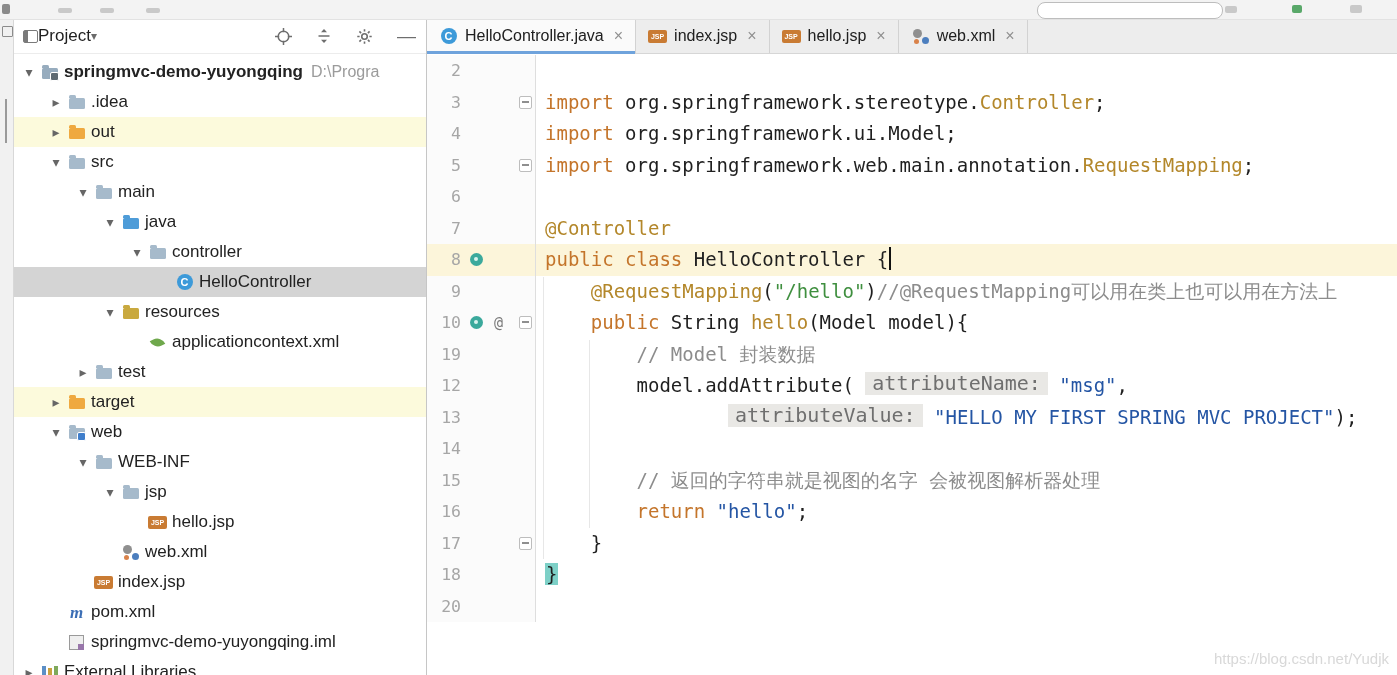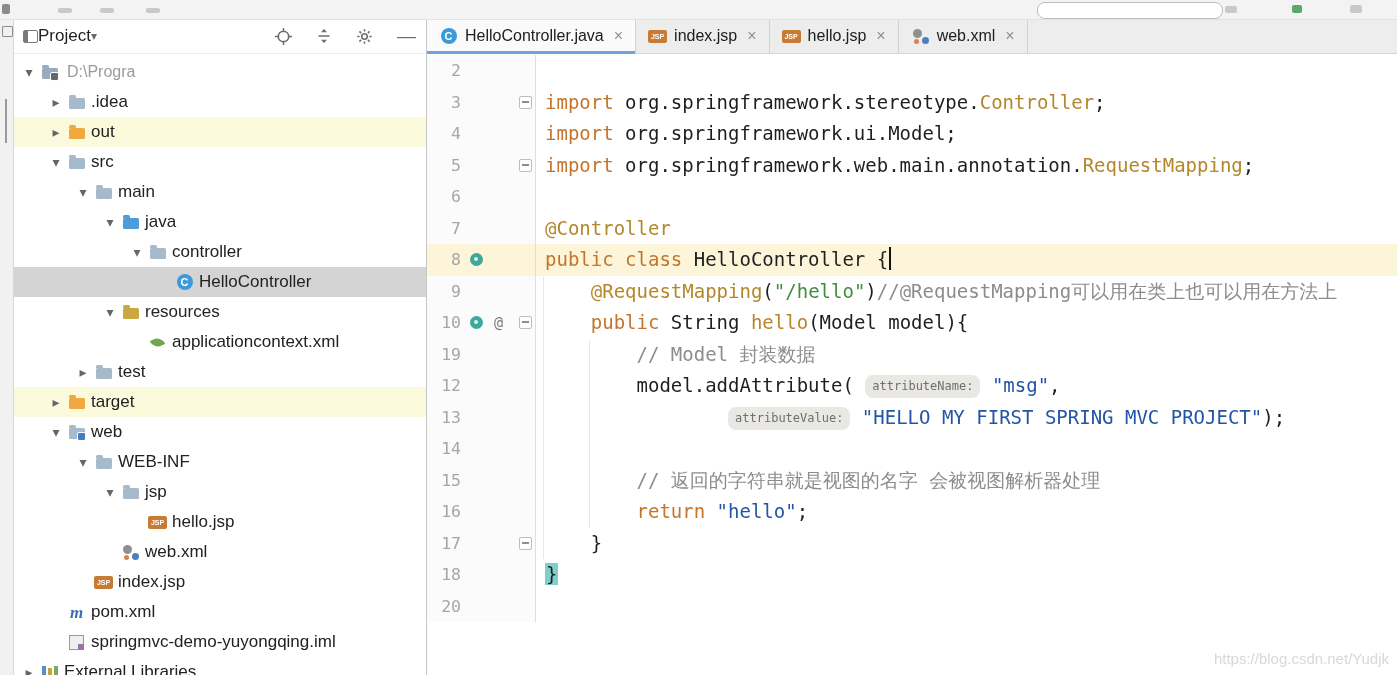--- a/index.html
+++ b/index.html
@@ -90,22 +90,22 @@
   .code{white-space:pre;padding-left:9px;color:var(--plain);line-height:31.5px}
   .cl.crow,.cl.crow .gut{background:var(--caret-row)}
   .tk-k{color:var(--keyword)}
   .tk-a{color:var(--annotation)}
   .tk-p{color:var(--plain)}
   .tk-s{color:var(--string)}
   .tk-g{color:var(--string-path)}
   .tk-c{color:var(--comment);}
   .tk-m{color:var(--method)}
   .bh{background:var(--brace-match);padding:0 1px}
-  .chip{display:inline-block;background:#E9E8E5;color:#6F6F6F;border-radius:8px;padding:0 7px;
-        font-size:12px;line-height:23px;vertical-align:2px}
+  .chip{display:inline-block;background:#E9E8E5;color:#6F6F6F;border-radius:0;padding:0 7px;
+        font-size:20px;line-height:23px;vertical-align:2px}
   .caret{display:inline-block;width:2px;height:23px;background:#111;vertical-align:-4px;margin-left:1px}
   .guide{position:absolute;width:1px;background:#E7E7E7}
   .watermark{position:absolute;right:8px;bottom:8px;color:#D8D8D8;font-size:15px;z-index:6}
 </style>
 </head>
 <body>
 
 <div class="topstrip">
   <span class="frag dark" style="left:2px;top:4px;width:8px;height:10px"></span>
   <span class="frag" style="left:58px;top:8px;width:14px;height:5px"></span>
@@ -150,20 +150,21 @@
       <span class="dash">—</span>
     </span>
   </div>
   <div class="tree">
       <div class="trow" style="padding-left: 4px;">
         <span class="arrow">▾</span>
         <span class="ic">
           <span class="fld" style="background:#97ACBE"></span>
           <span class="badge" style="background:#5E6A72"></span>
         </span>
+        <span class="tlabel b">springmvc-demo-yuyongqing</span>
         <span class="tsuffix">D:\Progra</span>
       </div>
       <div class="trow" style="padding-left: 31px;">
         <span class="arrow">▸</span>
         <span class="ic">
           <span class="fld"></span>
         </span>
         <span class="tlabel">.idea</span>
       </div>
       <div class="trow exc" style="padding-left: 31px;">

